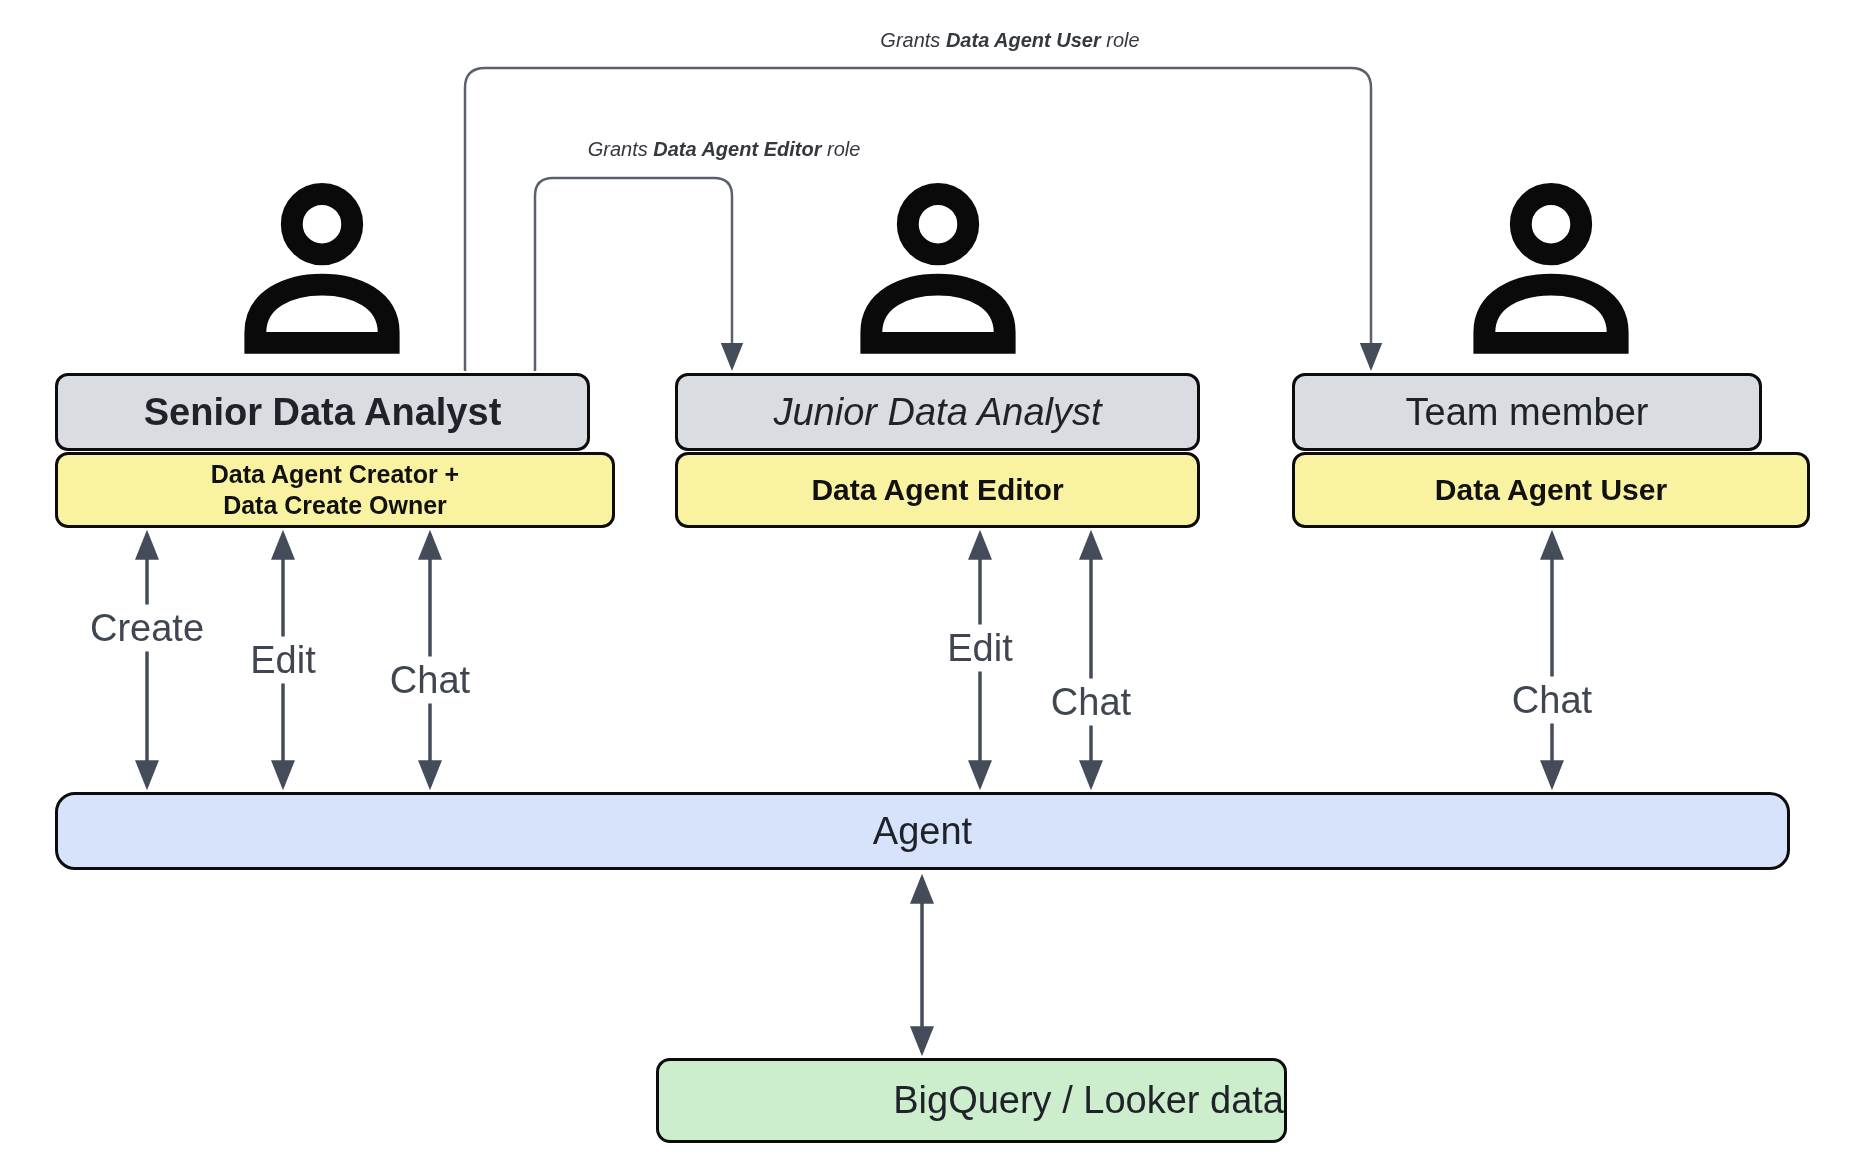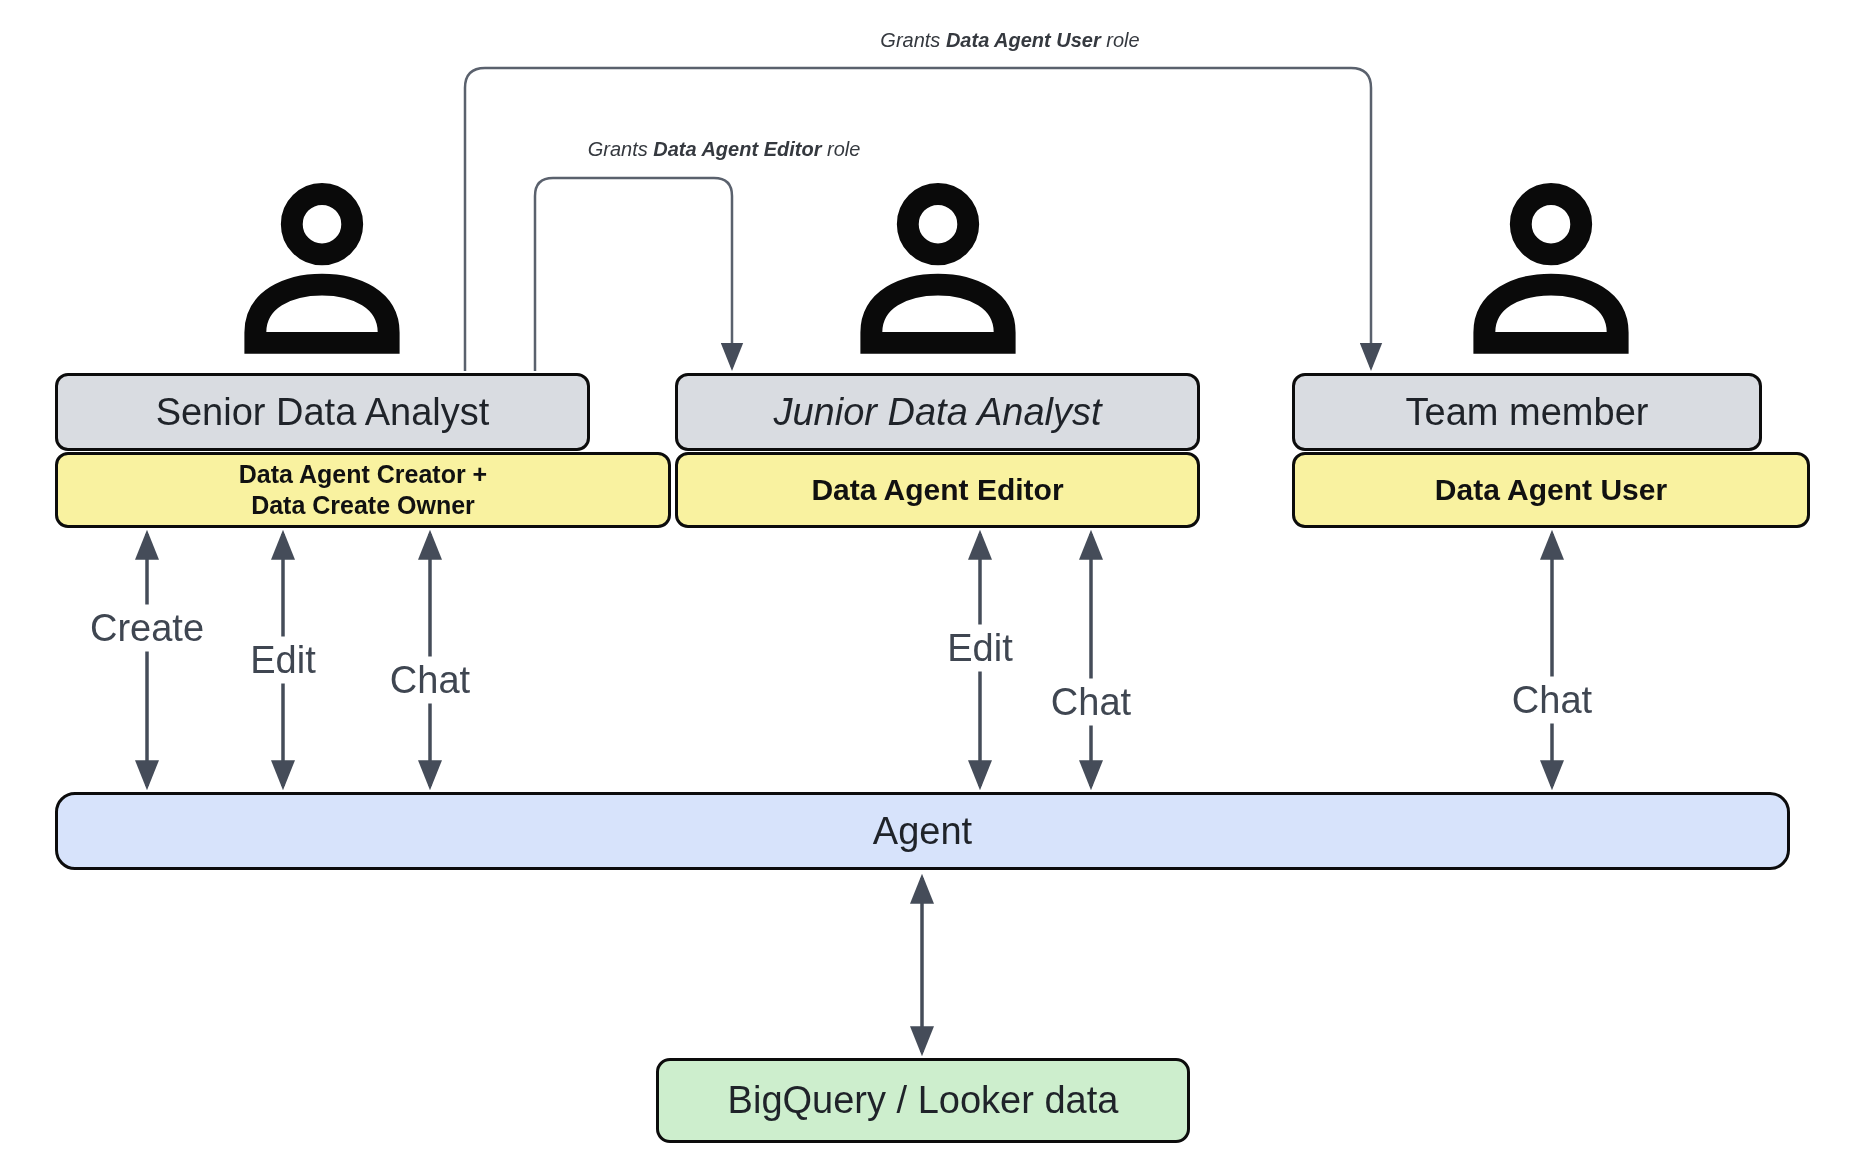--- a/index.html
+++ b/index.html
@@ -64,24 +64,24 @@
   </svg>
   <svg class="person" viewBox="0 0 96 96" style="left:838px;top:170px;">
     <circle cx="48" cy="26" r="14.5"></circle>
     <path d="M16 83 L16 78 C16 62 32 55 48 55 C64 55 80 62 80 78 L80 83 Z"></path>
   </svg>
   <svg class="person" viewBox="0 0 96 96" style="left:1451px;top:170px;">
     <circle cx="48" cy="26" r="14.5"></circle>
     <path d="M16 83 L16 78 C16 62 32 55 48 55 C64 55 80 62 80 78 L80 83 Z"></path>
   </svg>
 
-  <div class="box role" style="left:55px;top:373px;width:535px;height:78px;">
+  <div class="box role" style="left:55px;top:373px;width:535px;height:78px;font-weight:bold;">
     <span>Senior Data Analyst</span>
   </div>
-  <div class="box perm double" style="left:55px;top:452px;width:616px;height:76px;">
+  <div class="box perm double" style="left:55px;top:452px;width:560px;height:76px;">
     <span>Data Agent Creator +</span>
     <span>Data Create Owner</span>
   </div>
 
   <div class="box role" style="left:675px;top:373px;width:525px;height:78px;font-style:italic;">
     <span>Junior Data Analyst</span>
   </div>
   <div class="box perm single" style="left:675px;top:452px;width:525px;height:76px;">
     <span>Data Agent Editor</span>
   </div>
@@ -97,17 +97,17 @@
   <div class="action" style="left:283px;top:660px;">Edit</div>
   <div class="action" style="left:430px;top:680px;">Chat</div>
   <div class="action" style="left:980px;top:648px;">Edit</div>
   <div class="action" style="left:1091px;top:702px;">Chat</div>
   <div class="action" style="left:1552px;top:700px;">Chat</div>
 
   <div class="box agent-bar" style="left:55px;top:792px;width:1735px;height:78px;">
     <span>Agent</span>
   </div>
 
-  <div class="box data-box" style="left:656px;top:1058px;width:534px;height:85px;">
+  <div class="box data-box" style="left:656px;top:1058px;width:631px;height:85px;justify-content:flex-end;">
     <span>BigQuery / Looker data</span>
   </div>
 
 </div>
 
 </body></html>

